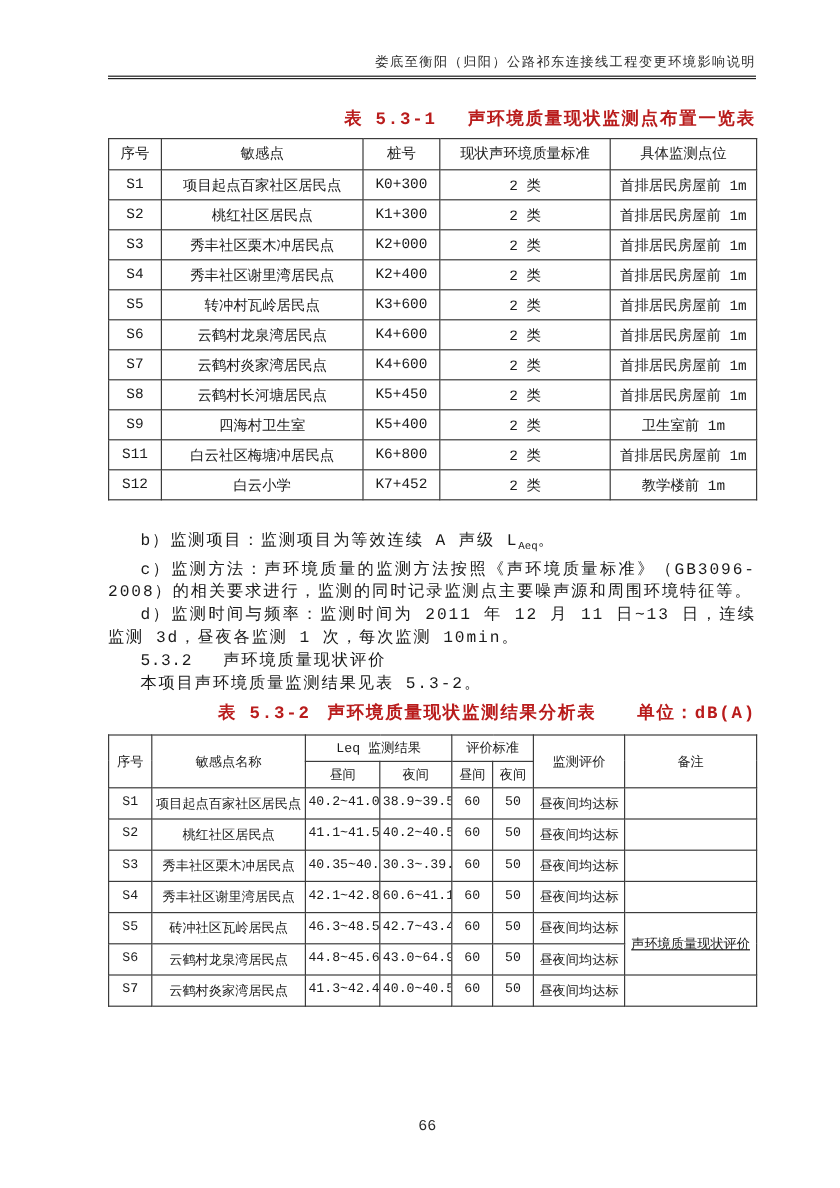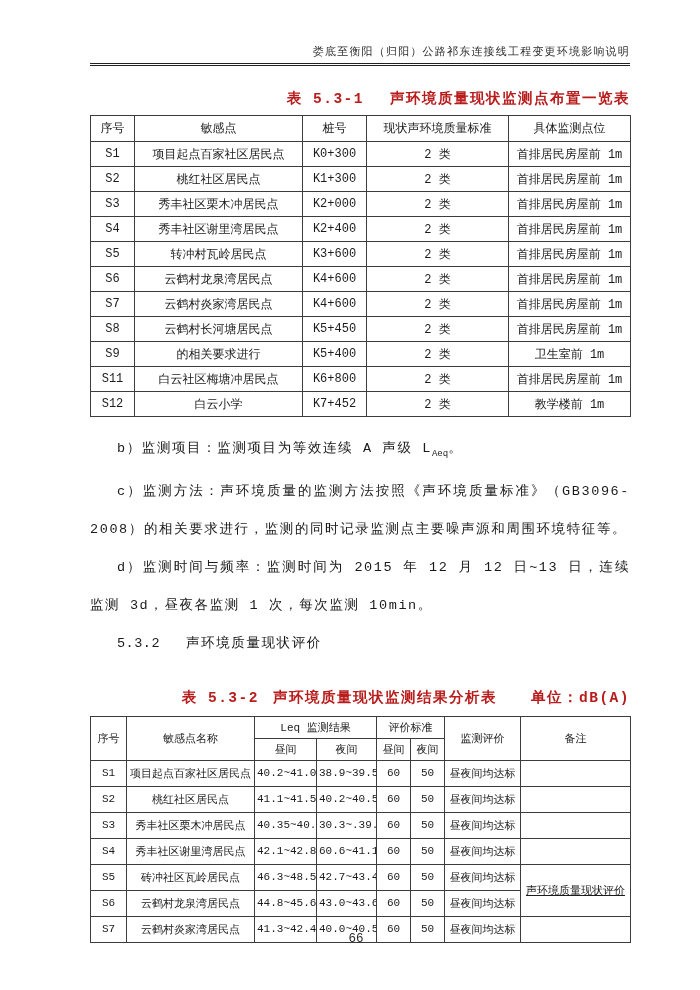--- a/index.html
+++ b/index.html
@@ -38,21 +38,21 @@
   
   .tbl-title {
     margin-top: 23px;
     text-align: right;
     font-size: 14.5px;
     font-weight: bold;
     letter-spacing: 1.5px;
     color: #b91c1c;
   }
   .tbl-title .tlabel { margin-right: 26px; }
-  .tbl-title.second { margin-top: 25px; }
+  .tbl-title.second { margin-top: 4px; }
   .tbl-title .tlabel2 { margin-right: 14px; }
   .tbl-title .tunit { margin-left: 34px; }
   
   table {
     border-collapse: collapse;
     table-layout: fixed;
     width: 540px;
     margin-top: 7px;
     color: #1b1b1b;
   }
@@ -67,23 +67,23 @@
   }
   .t1 { font-size: 12px; }
   .t1 th { height: 26px; }
   .t1 td { height: 25px; }
   .t2 { font-size: 11px; margin-top: 9px; }
   .t2 thead th { height: 22px; }
   .t2 td { height: 26px; }
   .note-merged { text-decoration: underline; white-space: normal; }
   
   .paras {
-    margin-top: 13px;
+    margin-top: 25px;
     font-size: 13.5px;
-    line-height: 38px;
+    line-height: 19px;
     letter-spacing: 1.6px;
     text-align: justify;
     color: #1a1a1a;
   }
   .paras p { margin: 0; text-indent: 2em; }
   .paras sub { font-size: 9px; letter-spacing: 0; }
   .section-heading { text-indent: 0; }
   .section-heading .sec-num { margin-right: 26px; letter-spacing: 0.5px; }
   
   .page-footer {
@@ -178,21 +178,21 @@
           </tr>
           <tr>
             <td>S8</td>
             <td>云鹤村长河塘居民点</td>
             <td>K5+450</td>
             <td>2 类</td>
             <td>首排居民房屋前 1m</td>
           </tr>
           <tr>
             <td>S9</td>
-            <td>的相关要求进行</td>
+            <td>四海村卫生室</td>
             <td>K5+400</td>
             <td>2 类</td>
             <td>卫生室前 1m</td>
           </tr>
           <tr>
             <td>S11</td>
             <td>白云社区梅塘冲居民点</td>
             <td>K6+800</td>
             <td>2 类</td>
             <td>首排居民房屋前 1m</td>
@@ -203,24 +203,25 @@
             <td>K7+452</td>
             <td>2 类</td>
             <td>教学楼前 1m</td>
           </tr>
         </tbody>
     </table>
 
     <div class="paras">
       <p><span>b）监测项目：监测项目为等效连续 A 声级 L</span><sub>Aeq</sub><span>。</span></p>
       <p>c）监测方法：声环境质量的监测方法按照《声环境质量标准》（GB3096-2008）的相关要求进行，监测的同时记录监测点主要噪声源和周围环境特征等。</p>
-      <p>d）监测时间与频率：监测时间为 2015 年 12 月 12 日~13 日，连续监测 3d，昼夜各监测 1 次，每次监测 10min。</p>
+      <p>d）监测时间与频率：监测时间为 2011 年 12 月 11 日~13 日，连续监测 3d，昼夜各监测 1 次，每次监测 10min。</p>
       <p class="section-heading">
         <span class="sec-num">5.3.2</span><span>声环境质量现状评价</span>
       </p>
+      <p>本项目声环境质量监测结果见表 5.3-2。</p>
     </div>
 
     <div class="tbl-title second">
       <span class="tlabel2">表 5.3-2</span><span>声环境质量现状监测结果分析表</span><span class="tunit">单位：dB(A)</span>
     </div>
 
     <table class="t2">
       <colgroup>
         <col style="width:36px">
           <col style="width:128px">
@@ -295,21 +296,21 @@
             <td>42.7~43.4</td>
             <td>60</td>
             <td>50</td>
             <td>昼夜间均达标</td>
             <td rowspan="2" class="note-merged">声环境质量现状评价</td>
           </tr>
           <tr>
             <td>S6</td>
             <td>云鹤村龙泉湾居民点</td>
             <td>44.8~45.6</td>
-            <td>43.0~43.6</td>
+            <td>43.0~64.9</td>
             <td>60</td>
             <td>50</td>
             <td>昼夜间均达标</td>
           </tr>
           <tr>
             <td>S7</td>
             <td>云鹤村炎家湾居民点</td>
             <td>41.3~42.4</td>
             <td>40.0~40.5</td>
             <td>60</td>

